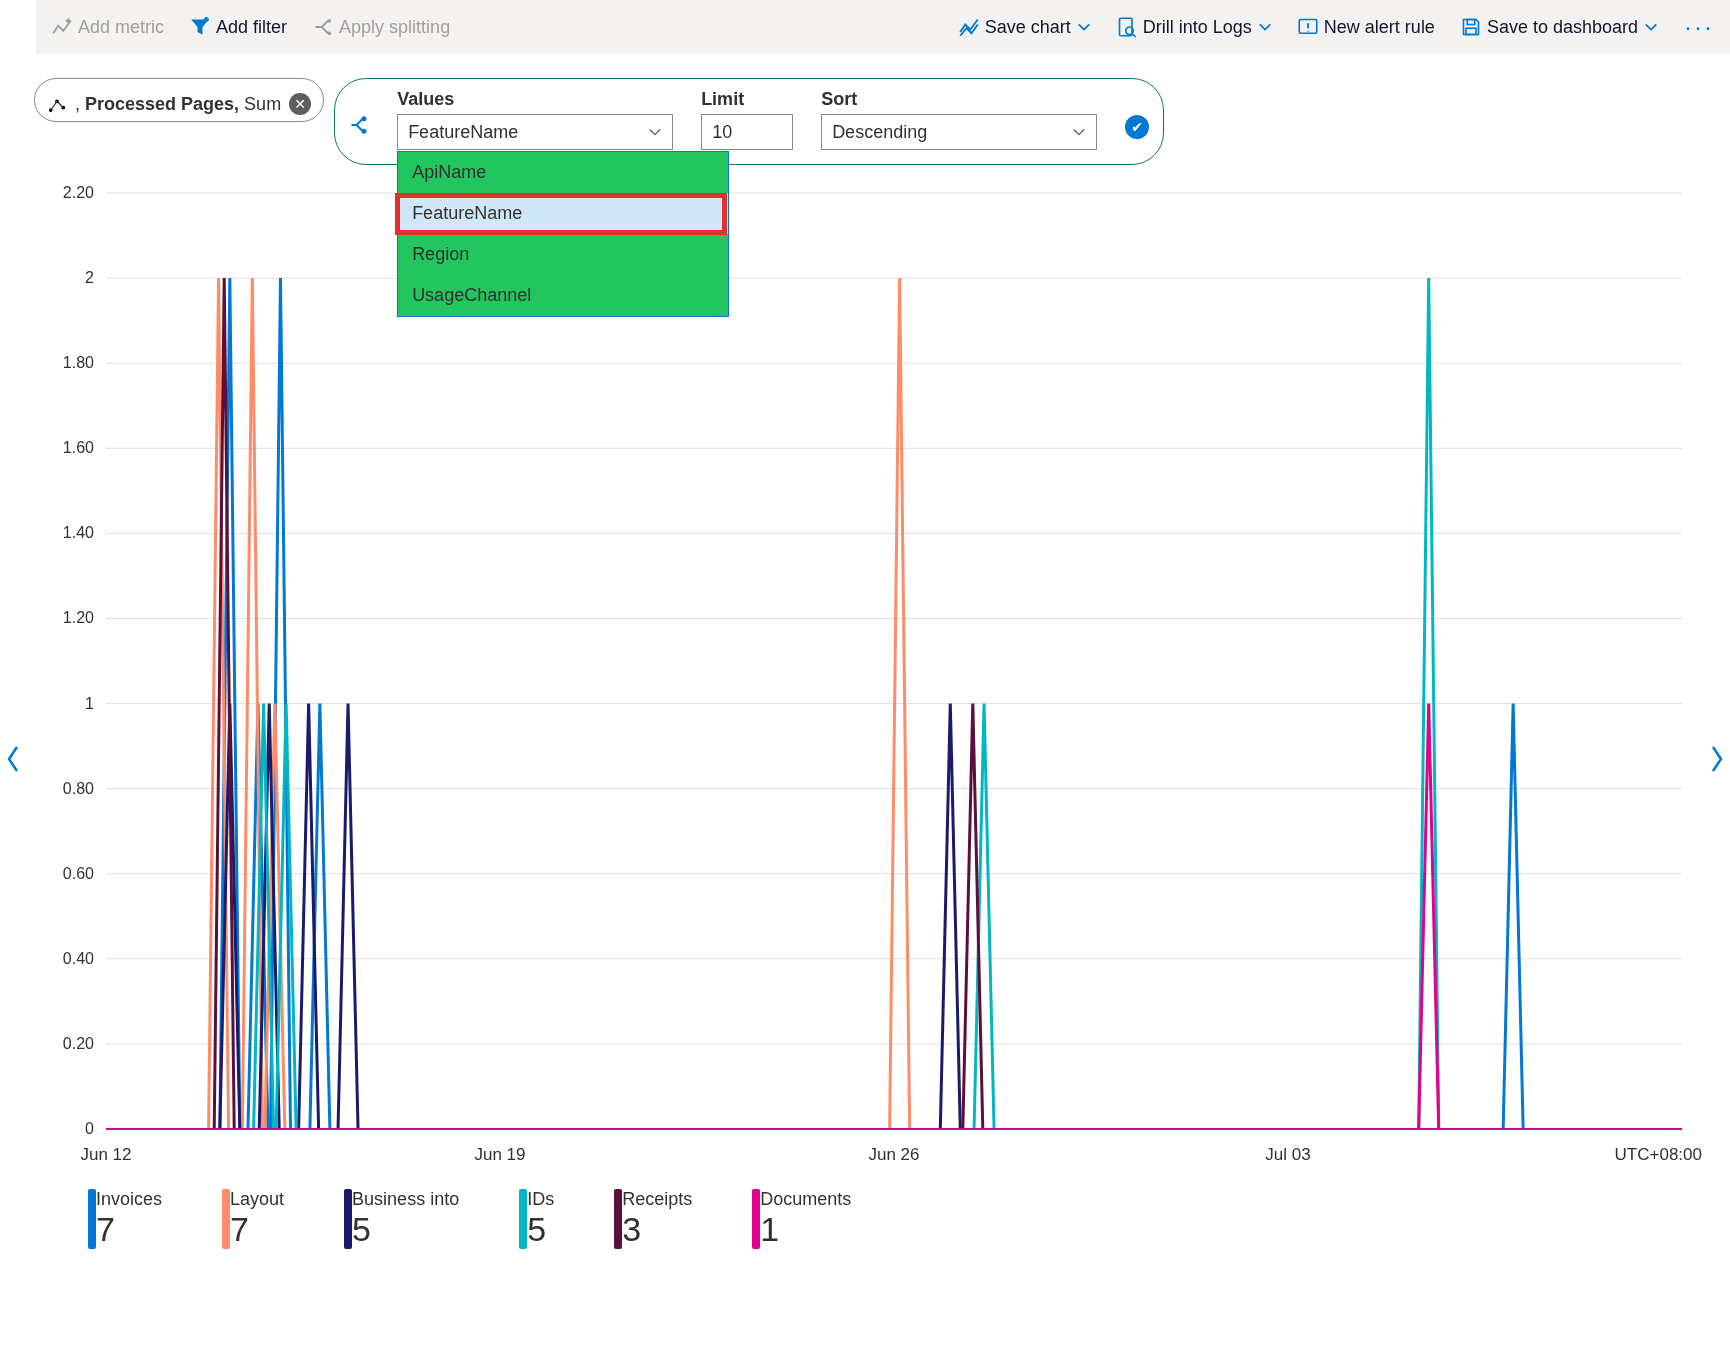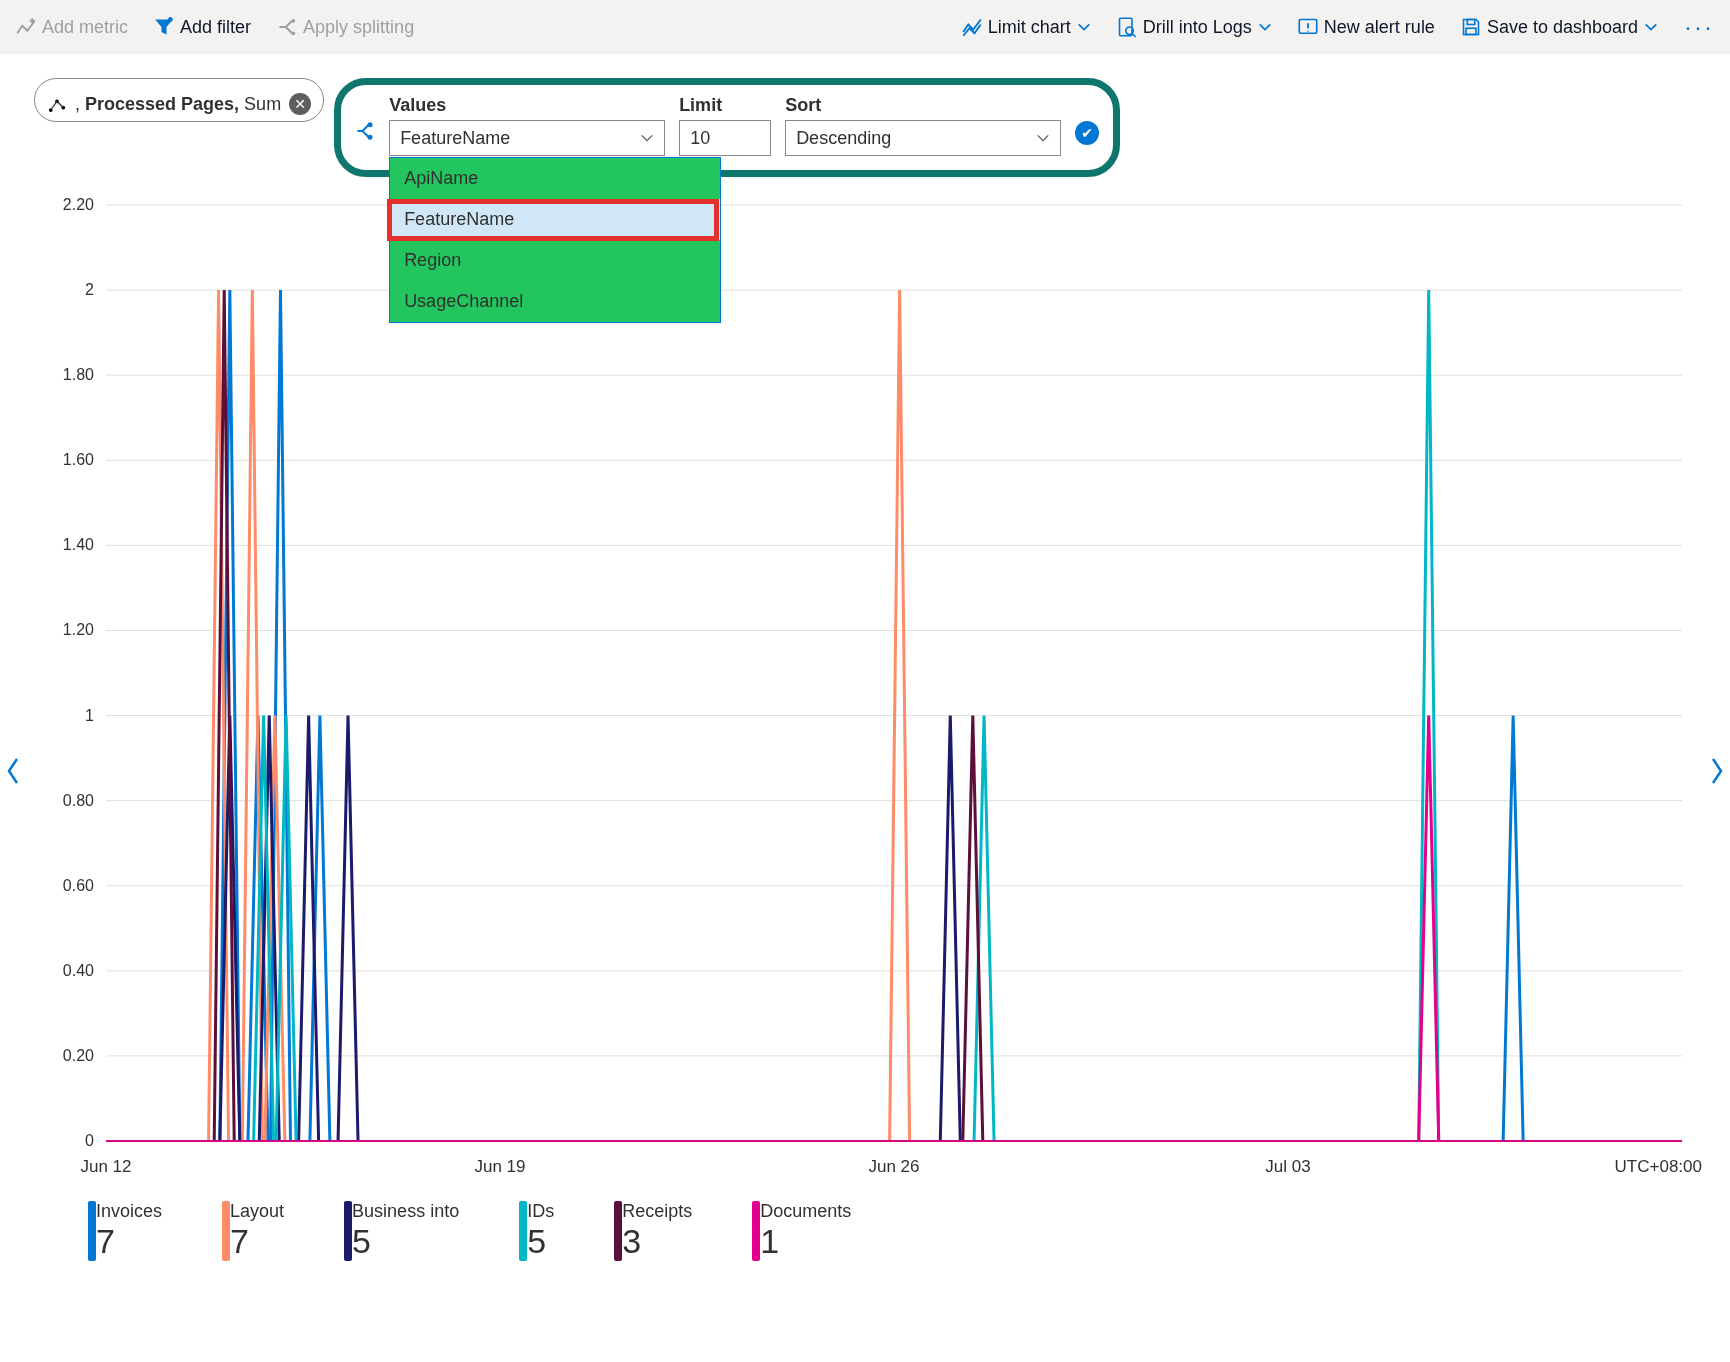--- a/index.html
+++ b/index.html
@@ -1,34 +1,34 @@
 <!DOCTYPE html>
 <html><head>
 <meta charset="utf-8">
 <style>
   * { box-sizing: border-box; }
   html,body { margin:0; padding:0; font-family: "Segoe UI", Arial, sans-serif; font-size:14px; color:#323130; background:#fff; }
   .root { width:1730px; height:1362px; position:relative; transform-origin:top left; }
 
   
-  .toolbar { height:54px; background:#f3f2f1; display:flex; align-items:center; padding:4px 8px; gap:10px; }
+  .toolbar { height:54px; background:#f3f2f1; display:flex; align-items:center; padding:4px 8px; gap:10px;margin-left:36px; }
   .tbtn { display:flex; align-items:center; gap:6px; padding:6px 8px; cursor:pointer; color:#0f172a; font-size:18px; }
   .tbtn.dim { color:#a19f9d; }
   .tbtn .ico { width:20px; height:20px; display:flex; align-items:center; justify-content:center; }
   .chev { width:14px; height:14px; }
   .spacer { flex:1; }
   .dots { font-size:24px; color:#0078d4; letter-spacing:2px; padding:0 8px; cursor:pointer; }
 
   
   .pillrow { display:flex; align-items:flex-start; gap:10px; padding:24px 8px 0 34px; position:relative; z-index:10;}
   .pill { display:flex; align-items:flex-end; gap:8px; border:1px solid #8a8886; border-radius:999px; padding:6px 12px; background:#fff; height:44px; font-size:18px;}
   .pill .ico { width:20px; height:20px; }
   .pill .txt { white-space:nowrap; }
   .pill .x { width:22px; height:22px; border-radius:50%; background:#605e5c; color:#fff; display:flex; align-items:center; justify-content:center; font-size:14px; line-height:1;}
-  .pill.big { padding:10px 14px 14px 14px; border:7px solid #0f766e; border-radius:32px; height:auto; align-items:flex-start; gap:14px;}
+  .pill.big { padding:10px 14px 14px 14px; border:1px solid #0f766e; border-radius:32px; height:auto; align-items:flex-start; gap:28px;}
   .fieldcol { display:flex; flex-direction:column; gap:4px; }
   .fieldlabel { font-weight:600; font-size:18px;}
   .selbox { border:1px solid #8a8886; background:#fff; height:36px; display:flex; align-items:center; padding:8px 10px; gap:8px; font-size:18px; position:relative;}
   .selbox.values { width:276px; }
   .selbox.limit { width:92px; }
   .selbox.sort { width:276px; }
   .selbox .grow { flex:1; }
   .selbox .car { width:14px; height:14px; }
   .confirm { width:24px; height:24px; border-radius:50%; background:#0078d4; color:#fff; display:flex; align-items:center; justify-content:center; margin-top:26px; font-size:14px;}
   .pill.big .split-ico { margin-top:26px; }
@@ -95,21 +95,21 @@
     <span>Apply splitting</span>
   </div>
   <div class="spacer"></div>
   <div class="tbtn">
     <span class="ico">
       <svg viewBox="0 0 16 16">
             <path d="M1 12 L5 6 L9 10 L15 2" stroke="#0078d4" stroke-width="1.5" fill="none"></path>
             <path d="M1 15 L6 9 L10 13 L15 6" stroke="#0078d4" stroke-width="1.5" fill="none"></path>
           </svg>
     </span>
-    <span>Limit chart</span>
+    <span>Save chart</span>
     <svg class="chev" viewBox="0 0 16 16">
           <path d="M2 5 L8 11 L14 5" stroke="#0078d4" stroke-width="2" fill="none"></path>
         </svg>
   </div>
   <div class="tbtn">
     <span class="ico">
       <svg viewBox="0 0 16 16">
             <rect x="2" y="1" width="10" height="14" rx="1" fill="none" stroke="#0078d4" stroke-width="1.3"></rect>
             <circle cx="10" cy="11" r="3" fill="none" stroke="#0078d4" stroke-width="1.3"></circle>
             <path d="M12 13 l3 3" stroke="#0078d4" stroke-width="1.3"></path>

